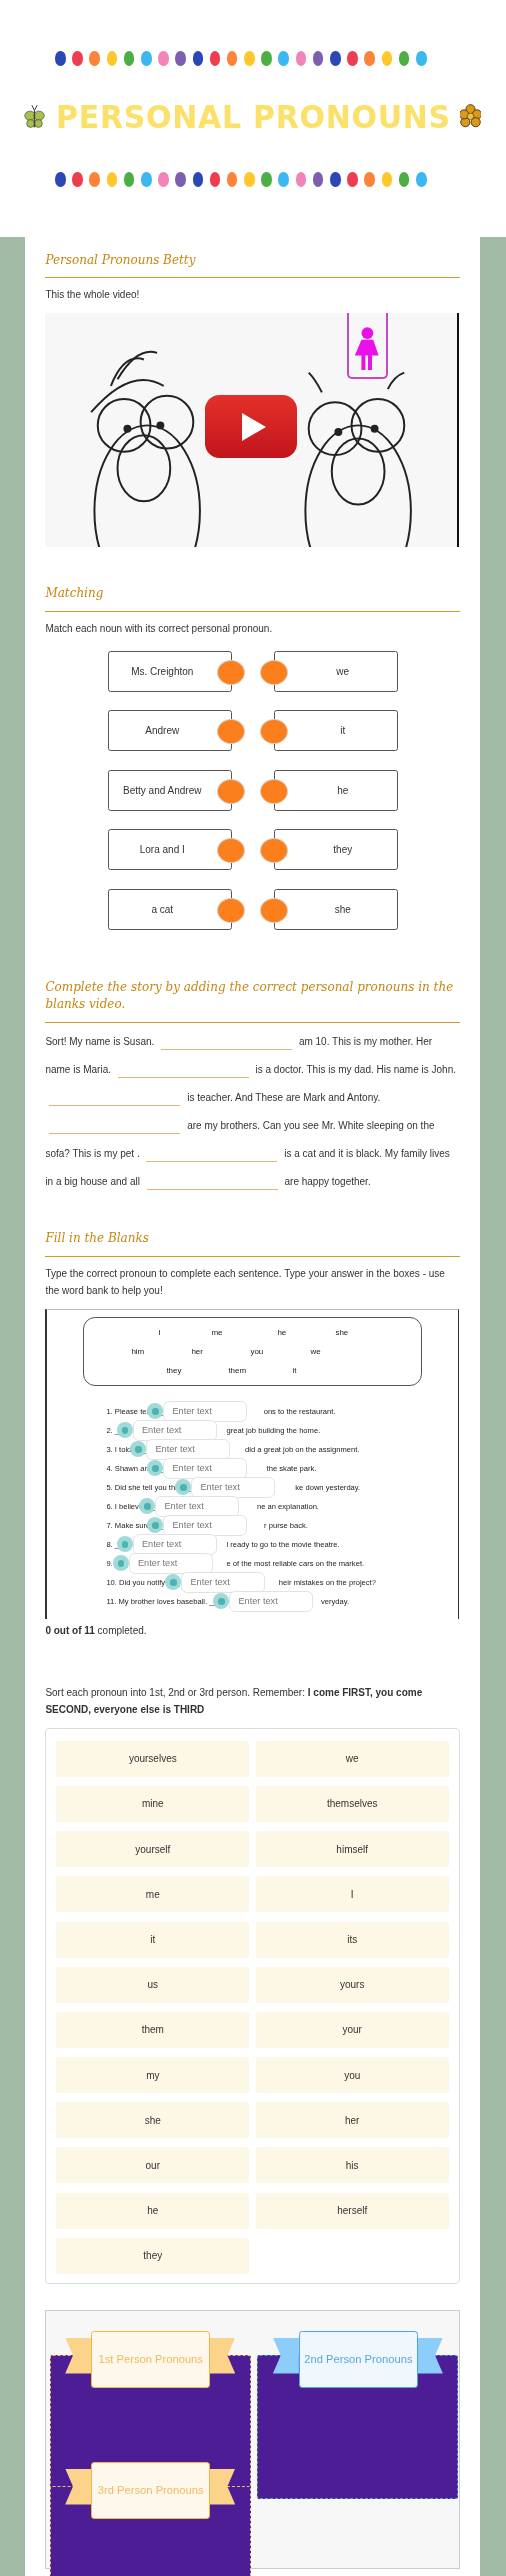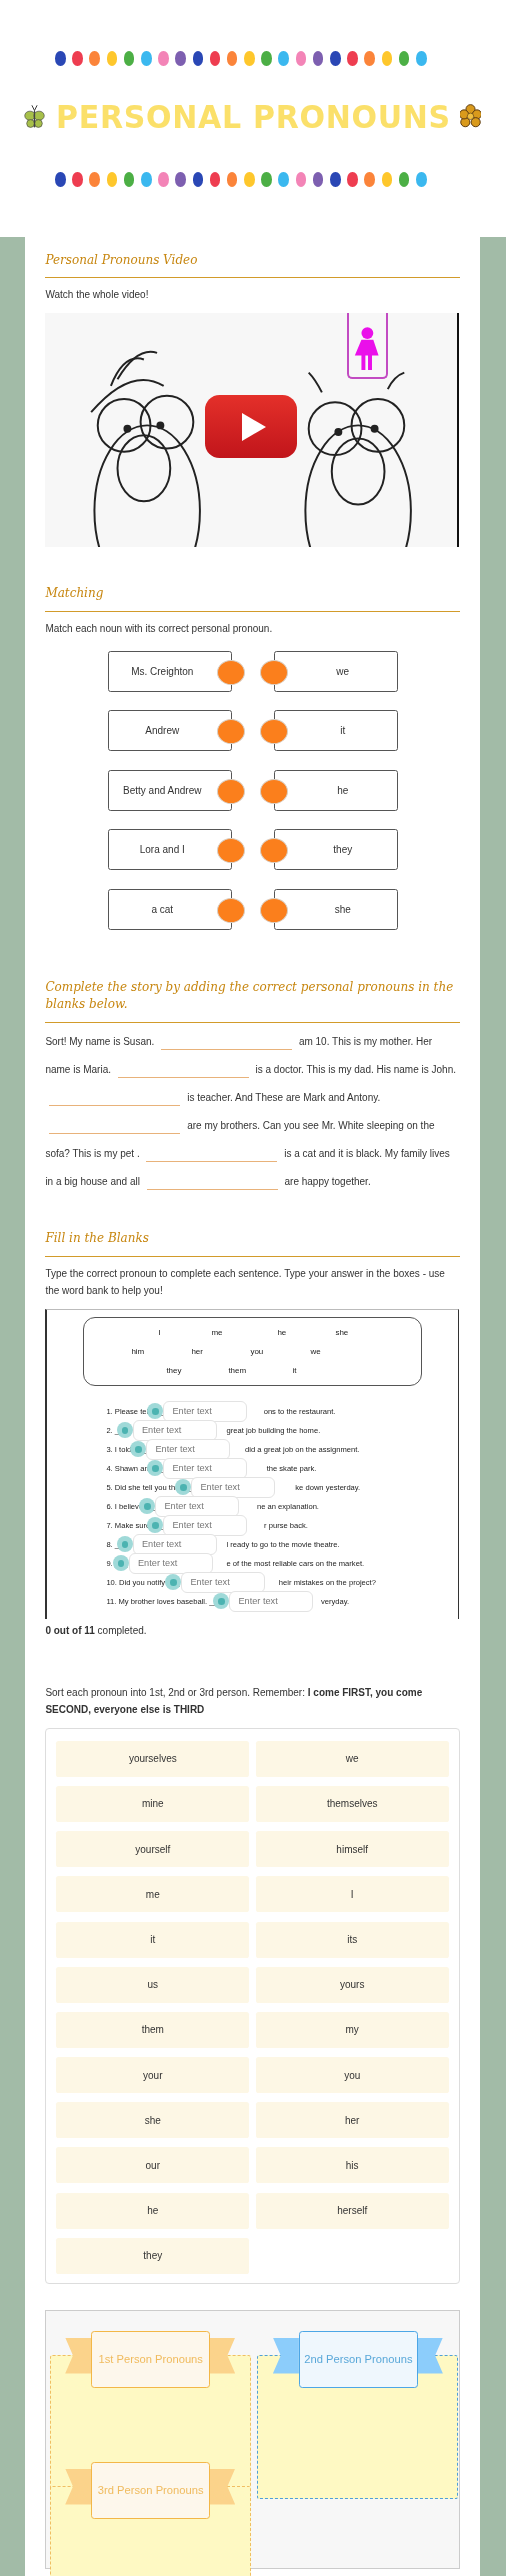--- a/index.html
+++ b/index.html
@@ -168,21 +168,21 @@
     height: 36px; background: #fdf7e5; border-radius: 2.6px;
     display: flex; align-items: center; justify-content: center;
     font-size: 10px; color: #333; cursor: grab;
   }
   .buckets {
     margin-top: 26px; border: 0.7px solid #ccc; background: #f7f7f7;
     height: 259px; position: relative;
   }
   .bucket {
     position: absolute; width: 133px; height: 98px;
-    border: 1px dashed #f0be62; border-radius: 2.6px; background: #fef9c3; padding-left: 18px;
+    border: 1px dashed #f0be62; border-radius: 2.6px; background: #4c1d95; padding-left: 18px;
   }
   .bucket.blue { border-color: #4f9fd8; }
   .ribbon {
     position: absolute; top: -25px; left: 9.2px; width: 116px; height: 36px;
   }
   .ribbon-tail {
     position: absolute; top: 6.6px; width: 22.4px; height: 36px; background: #fbd38b;
   }
   .bucket.blue .ribbon-tail { background: #8ccdfb; }
   .ribbon-tail.l { left: 0; clip-path: polygon(0 0,100% 0,100% 100%,0 100%,30% 50%); }
@@ -267,22 +267,22 @@
       <span class="dot" style="background: rgb(251, 132, 58);"></span>
       <span class="dot" style="background: rgb(254, 199, 44);"></span>
       <span class="dot" style="background: rgb(76, 175, 69);"></span>
       <span class="dot" style="background: rgb(59, 184, 239);"></span>
     </div>
 </div>
 
 <div class="card">
 
   <div class="section">
-    <div class="section-title">Personal Pronouns Video</div>
-    <div class="instructions">Watch the whole video!</div>
+    <div class="section-title">Personal Pronouns Betty</div>
+    <div class="instructions">This the whole video!</div>
     <div class="video">
       <svg width="414" height="234" viewBox="0 0 628 354" style="position:absolute;left:0;top:0">
         <g fill="none" stroke="#222" stroke-width="3">
           <ellipse cx="155" cy="300" rx="80" ry="130"></ellipse>
           <circle cx="120" cy="170" r="40"></circle>
             <circle cx="185" cy="165" r="40"></circle>
           <ellipse cx="150" cy="235" rx="40" ry="50"></ellipse>
           <path d="M70 150 q60 -70 110 -40"></path>
           <path d="M100 110 q20 -50 50 -40"></path>
             <path d="M110 100 q30 -50 60 -40"></path>
@@ -356,21 +356,21 @@
           </div>
         <div class="match-item">
             <span class="match-dot"></span>
             <span>she</span>
           </div>
       </div>
     </div>
   </div>
 
   <div class="section" style="padding-top:36px">
-    <div class="section-title">Complete the story by adding the correct personal pronouns in the blanks below.</div>
+    <div class="section-title">Complete the story by adding the correct personal pronouns in the blanks video.</div>
     <div class="story">
       <span>Sort! My name is Susan.</span>
       <input class="blank" style="">
       <span>am 10. This is my mother. Her name is Maria.</span>
       <input class="blank" style="">
       <span>is a doctor. This is my dad. His name is John.</span>
       <input class="blank" style="">
       <span>is teacher. And These are Mark and Antony.</span>
       <input class="blank" style="">
       <span>are my brothers. Can you see Mr. White sleeping on the sofa? This is my pet .</span>
@@ -519,22 +519,22 @@
           <div class="sort-item">themselves</div>
           <div class="sort-item">yourself</div>
           <div class="sort-item">himself</div>
           <div class="sort-item">me</div>
           <div class="sort-item">I</div>
           <div class="sort-item">it</div>
           <div class="sort-item">its</div>
           <div class="sort-item">us</div>
           <div class="sort-item">yours</div>
           <div class="sort-item">them</div>
+          <div class="sort-item">your</div>
           <div class="sort-item">my</div>
-          <div class="sort-item">your</div>
           <div class="sort-item">you</div>
           <div class="sort-item">she</div>
           <div class="sort-item">her</div>
           <div class="sort-item">our</div>
           <div class="sort-item">his</div>
           <div class="sort-item">he</div>
           <div class="sort-item">herself</div>
           <div class="sort-item">they</div>
         </div>
     </div>

